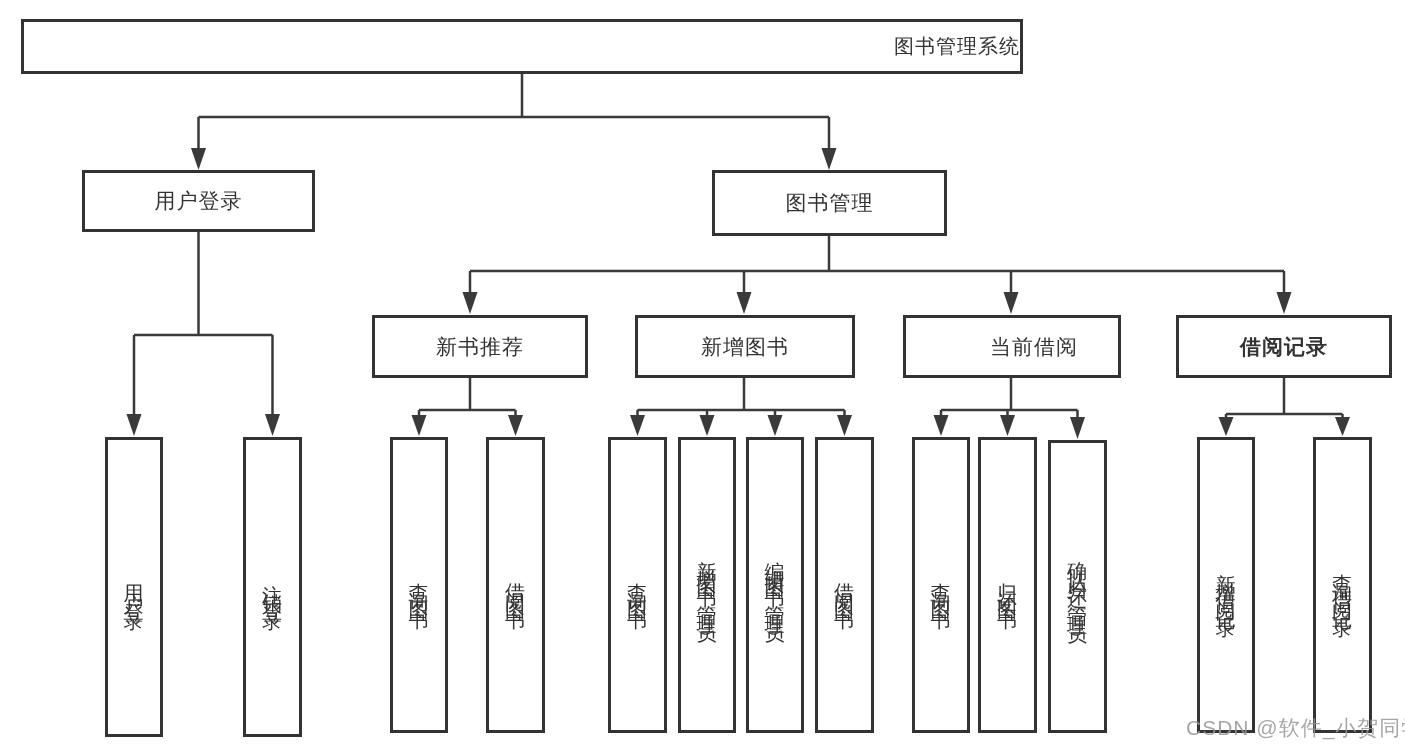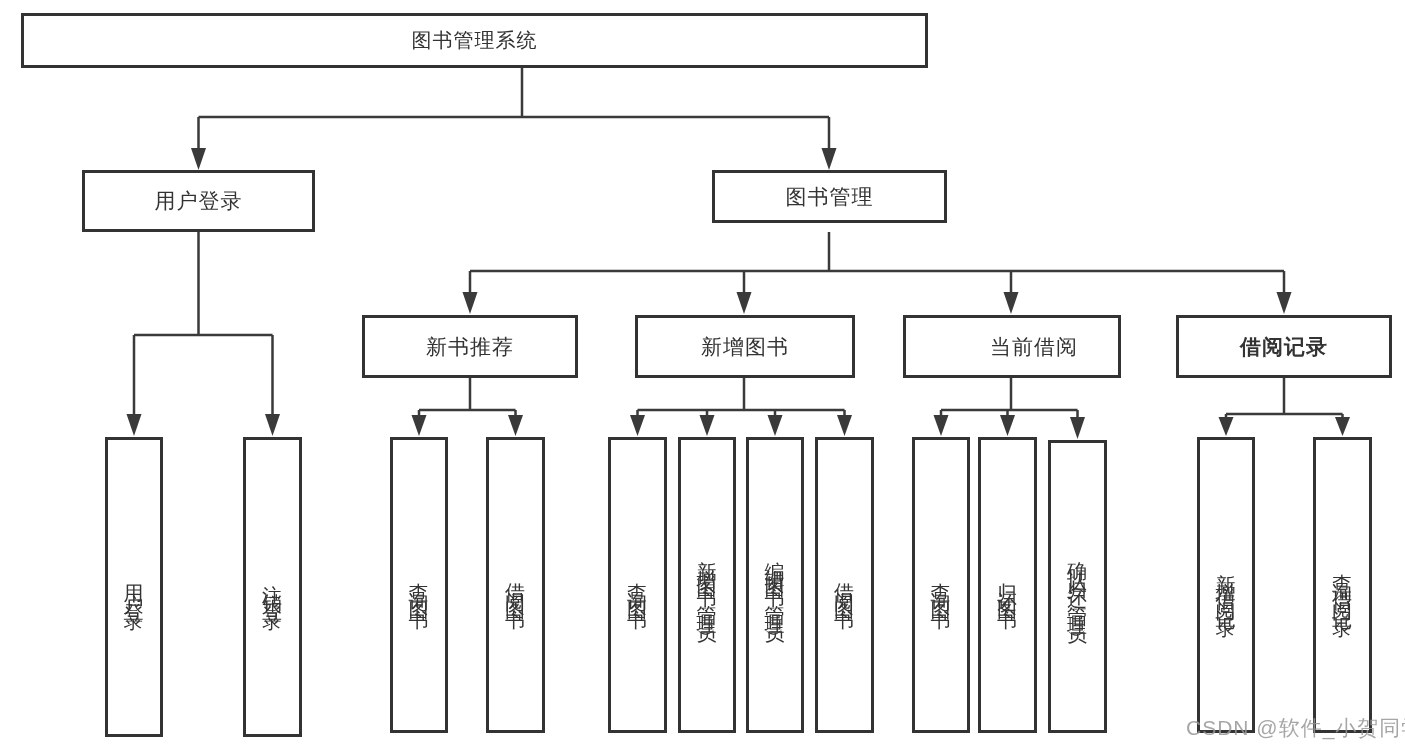--- a/index.html
+++ b/index.html
@@ -94,32 +94,32 @@
       <polygon points="767.5,415 782.5,415 775,436"></polygon>
       <polygon points="837,415 852,415 844.5,436"></polygon>
       <polygon points="933.5,415 948.5,415 941,436"></polygon>
       <polygon points="1000,415 1015,415 1007.5,436"></polygon>
       <polygon points="1070,417 1085,417 1077.5,439"></polygon>
       <polygon points="1218.5,417 1233.5,417 1226,436"></polygon>
       <polygon points="1335,417 1350,417 1342.5,436"></polygon>
     </g>
   </svg>
 
-  <div class="box root" style="left:21px; top:13px; width:907px; height:55px;">
+  <div class="box root" style="left:21px; top:19px; width:1002px; height:55px;justify-content:flex-end;">
     <span class="hlabel">图书管理系统</span>
   </div>
 
   <div class="box" style="left:82px; top:170px; width:233px; height:62px;">
     <span class="hlabel">用户登录</span>
   </div>
-  <div class="box" style="left:712px; top:170px; width:235px; height:53px;">
+  <div class="box" style="left:712px; top:170px; width:235px; height:66px;">
     <span class="hlabel">图书管理</span>
   </div>
 
-  <div class="box" style="left:362px; top:315px; width:216px; height:63px;">
+  <div class="box" style="left:372px; top:315px; width:216px; height:63px;">
     <span class="hlabel">新书推荐</span>
   </div>
   <div class="box" style="left:635px; top:315px; width:220px; height:63px;">
     <span class="hlabel">新增图书</span>
   </div>
   <div class="box" style="left:903px; top:315px; width:218px; height:63px;padding-left:44px;">
     <span class="hlabel">当前借阅</span>
   </div>
   <div class="box" style="left:1176px; top:315px; width:216px; height:63px;font-weight:bold;">
     <span class="hlabel">借阅记录</span>

